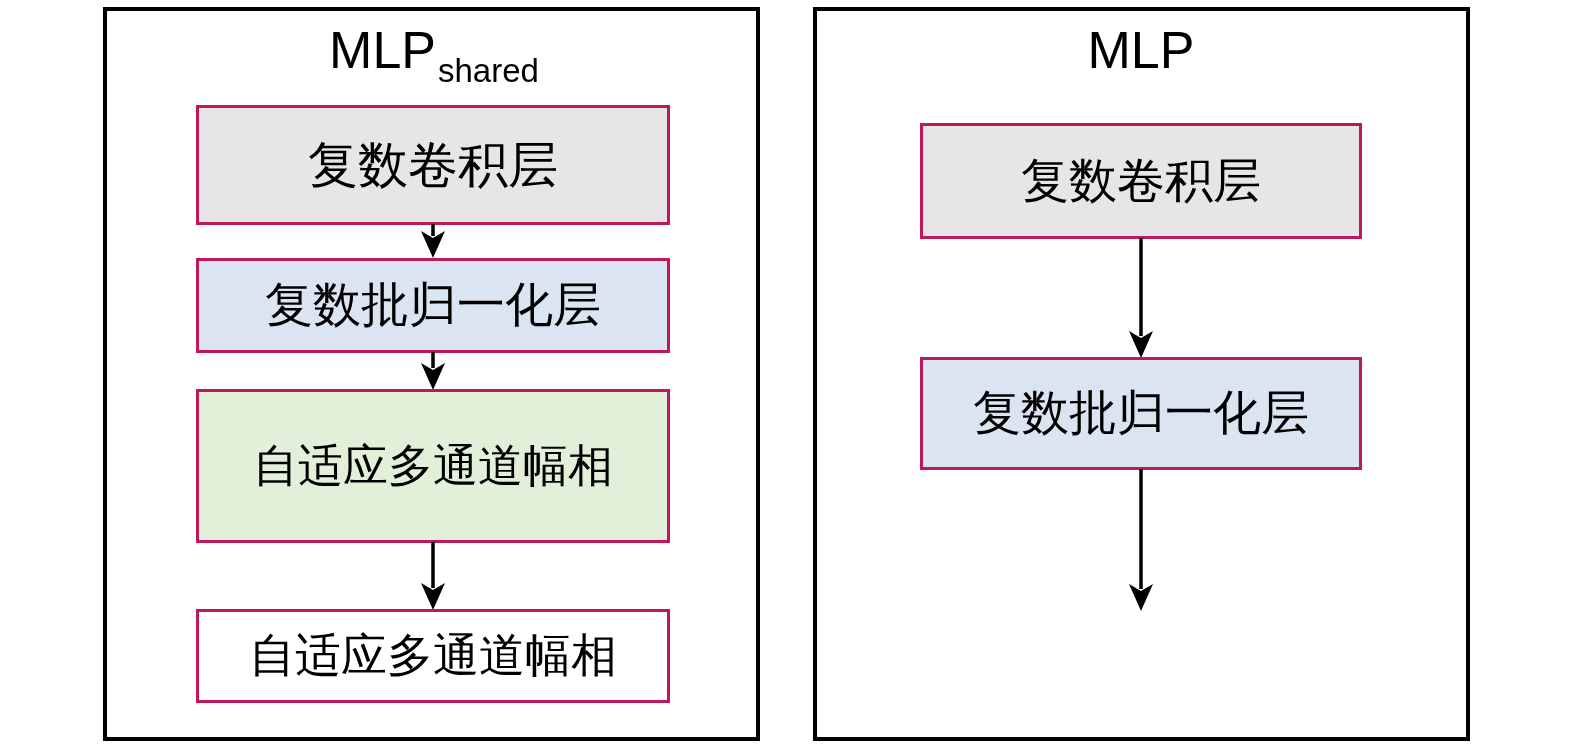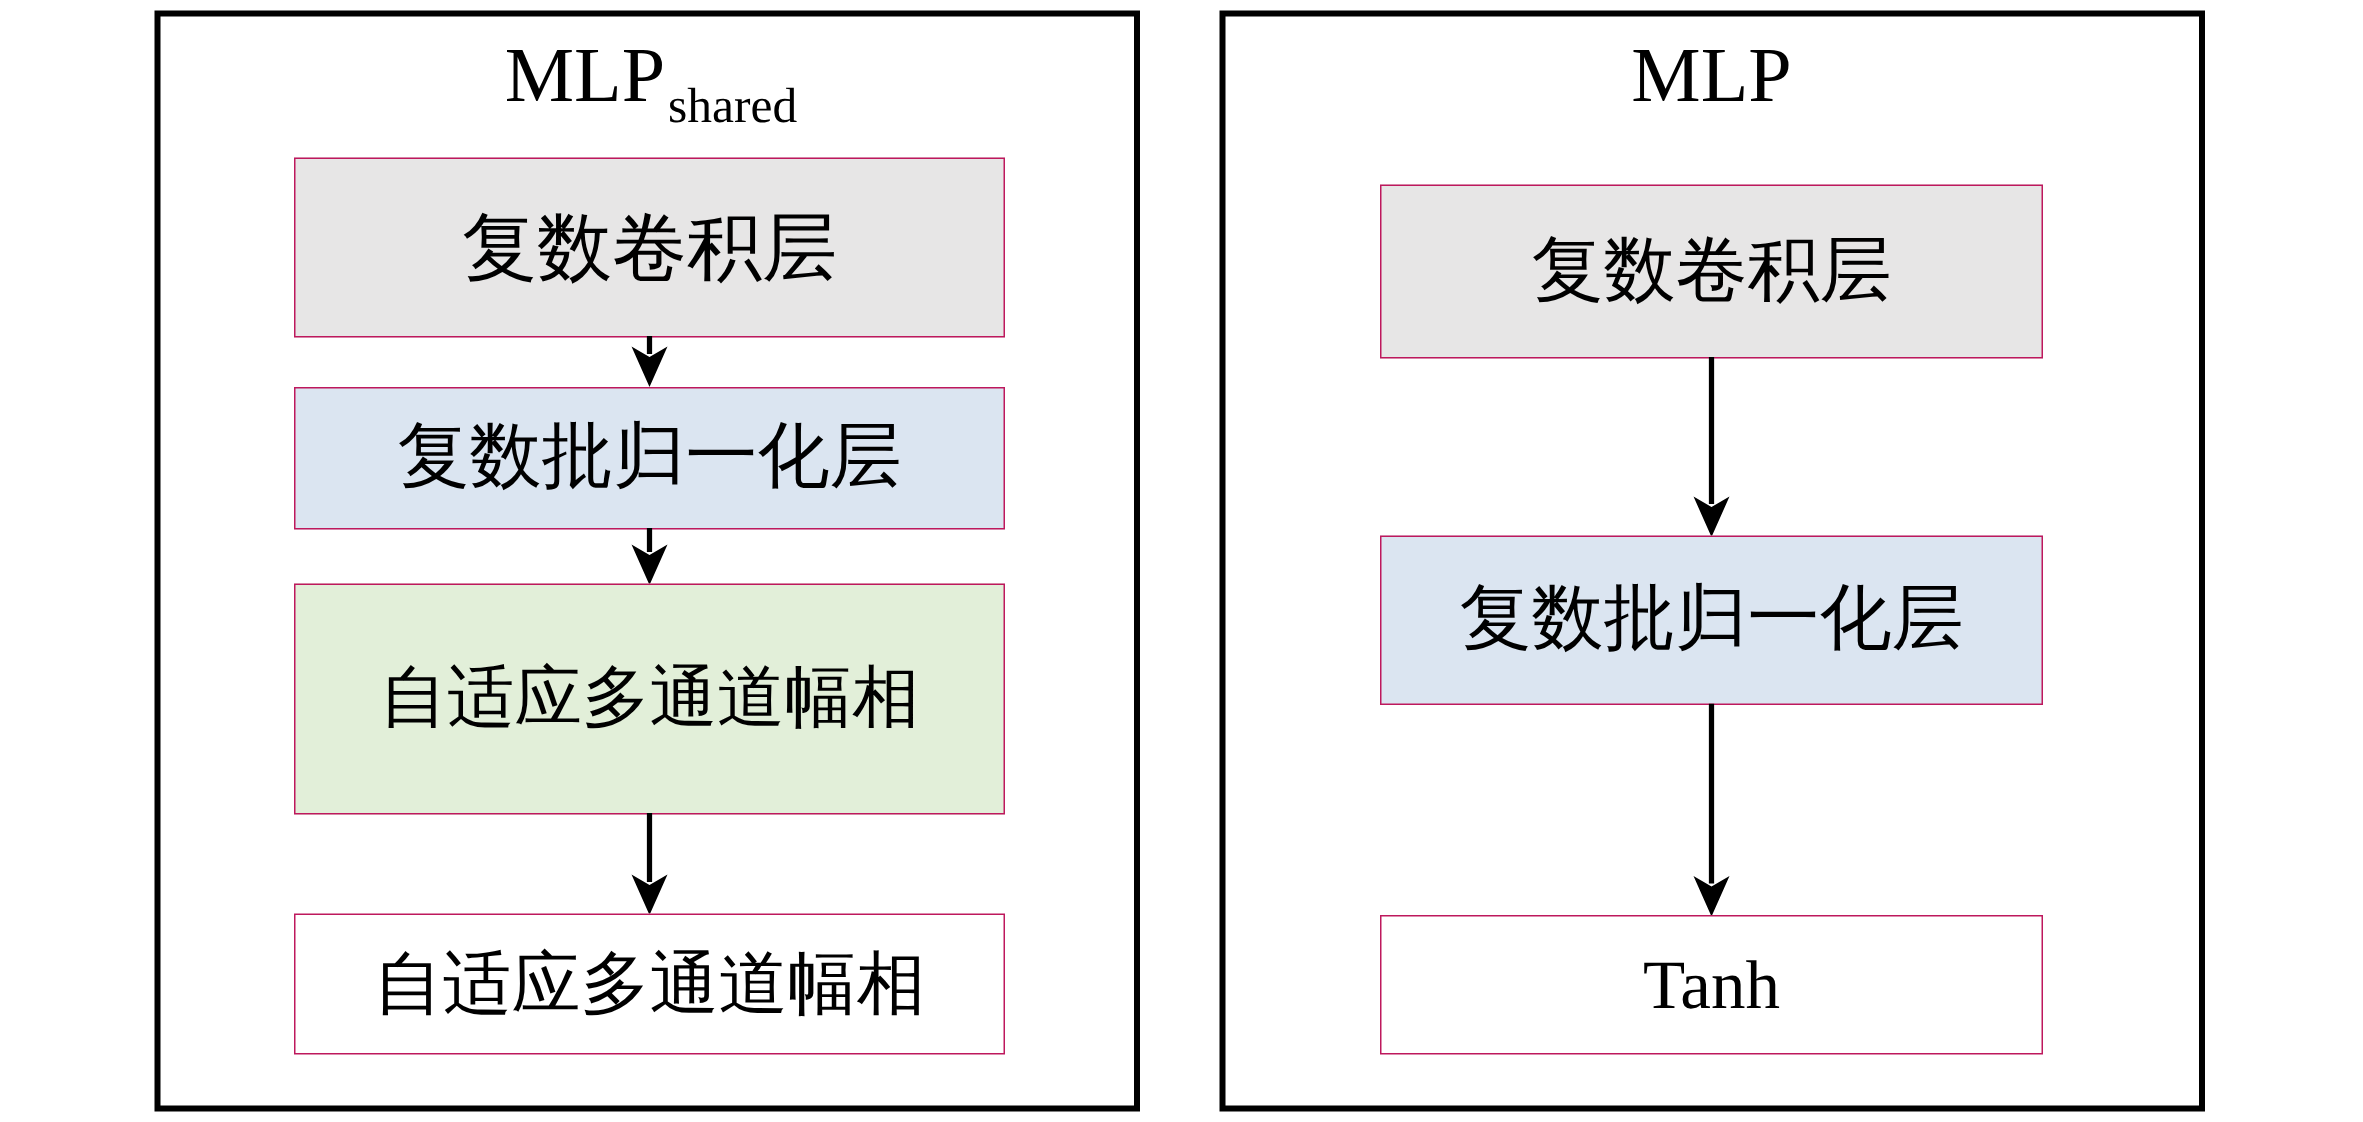--- a/index.html
+++ b/index.html
@@ -1,20 +1,20 @@
 <!DOCTYPE html>
 <html><head>
 <meta charset="utf-8">
 <style>
   html,body { margin:0; padding:0; background:#ffffff; }
   .stage {
     position:relative;
     width:1575px; height:748px;
     background:#ffffff;
-    font-family:Liberation Serif, serif;
+    font-family:Liberation Sans, sans-serif;
     color:#000;
     overflow:hidden;
   }
   .panel {
     position:absolute;
     top:7px;
     width:649px; height:726px;
     border:4px solid #000;
     background:#fff;
     box-sizing:content-box;
@@ -35,21 +35,21 @@
   .panel-title sub {
     font-size:33px;
     vertical-align:baseline;
     position:relative;
     top:14px;
     left:2px;
   }
 
   .node {
     position:absolute;
-    border:1px solid #be185d;
+    border:3px solid #be185d;
     background:#fff;
     display:flex;
     flex-direction:column;
     align-items:center;
     justify-content:center;
     text-align:left;
     font-size:48px;
     line-height:1.3;
     box-sizing:border-box;
   }
@@ -142,17 +142,14 @@
     <span>复数批归一化层</span>
   </div>
 
   <div class="arrow ra2">
     <svg width="30" height="142" viewBox="0 0 30 142">
       <line x1="15" y1="0" x2="15" y2="120" stroke="#000" stroke-width="3.5"></line>
       <path d="M15 142 L3 115 L15 122 L27 115 Z" fill="#000"></path>
     </svg>
   </div>
 
-  <div class="node rb rb3" style="background: rgb(255, 255, 255);">
-    <span>Tanh</span>
-  </div>
 
 </div>
 
 </body></html>

